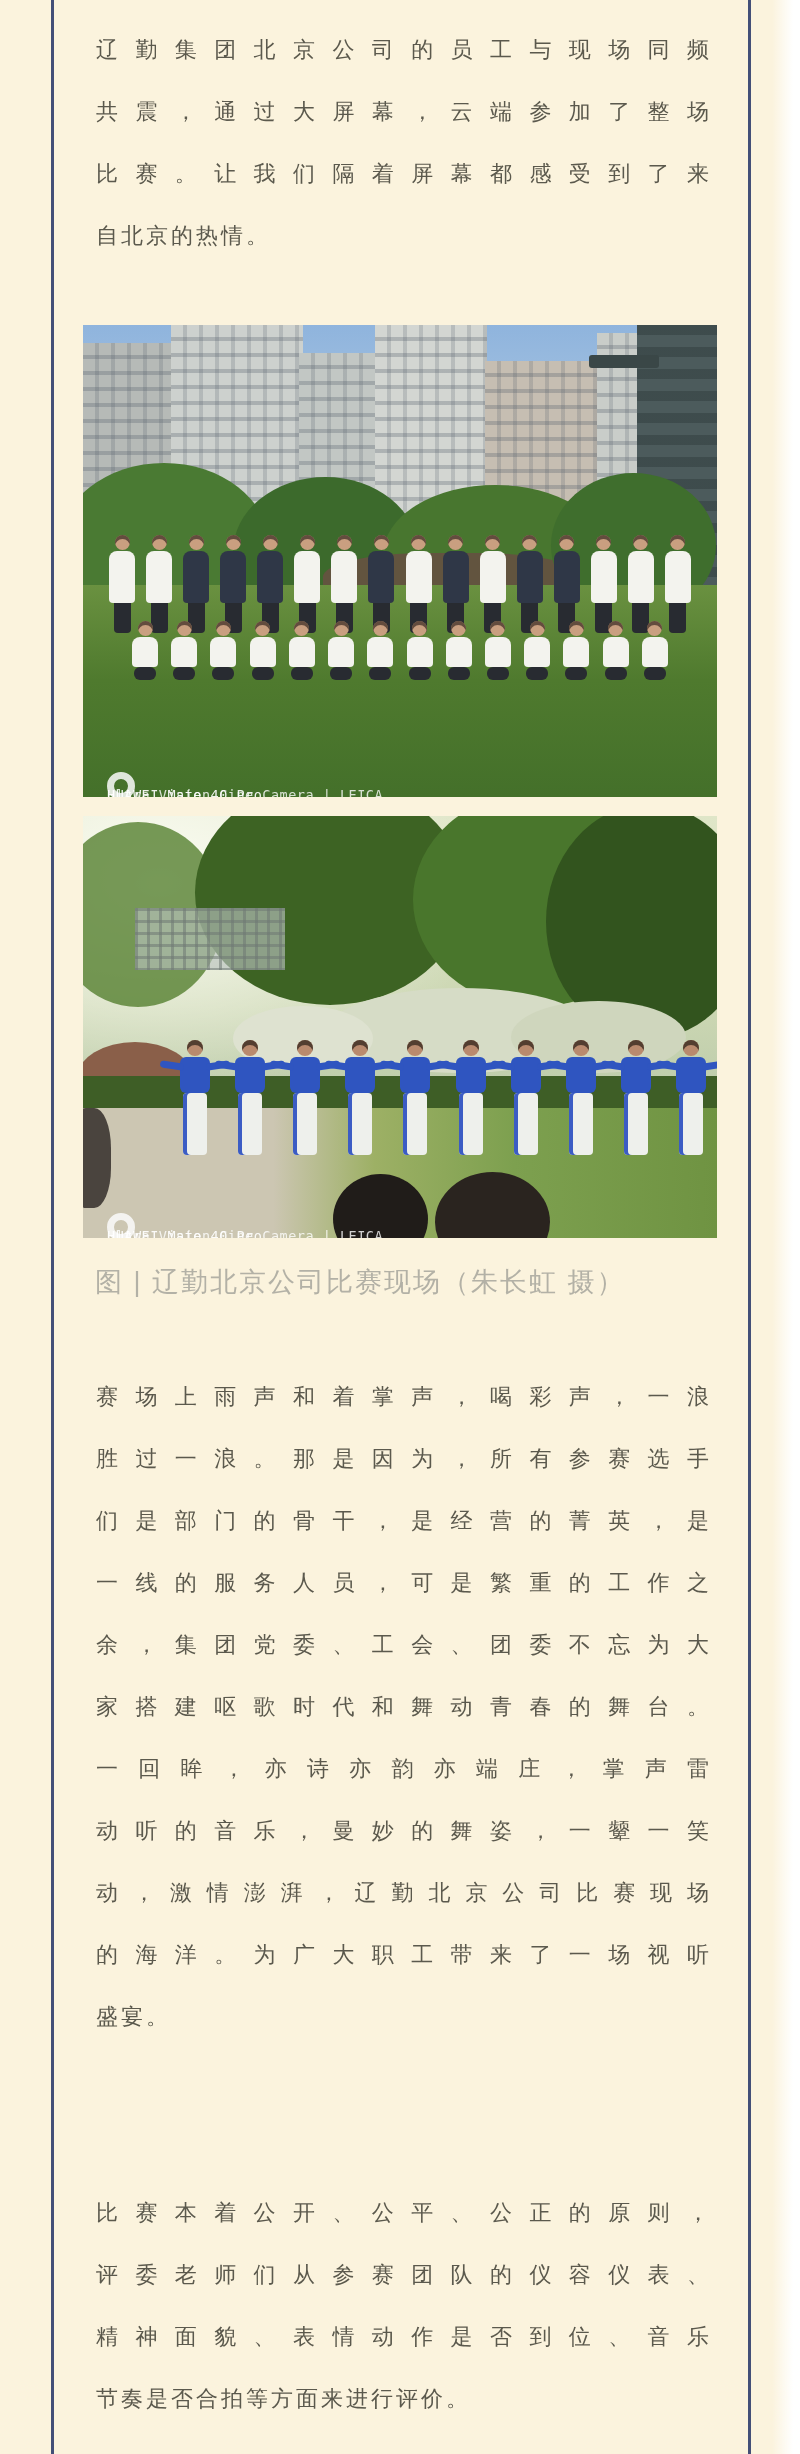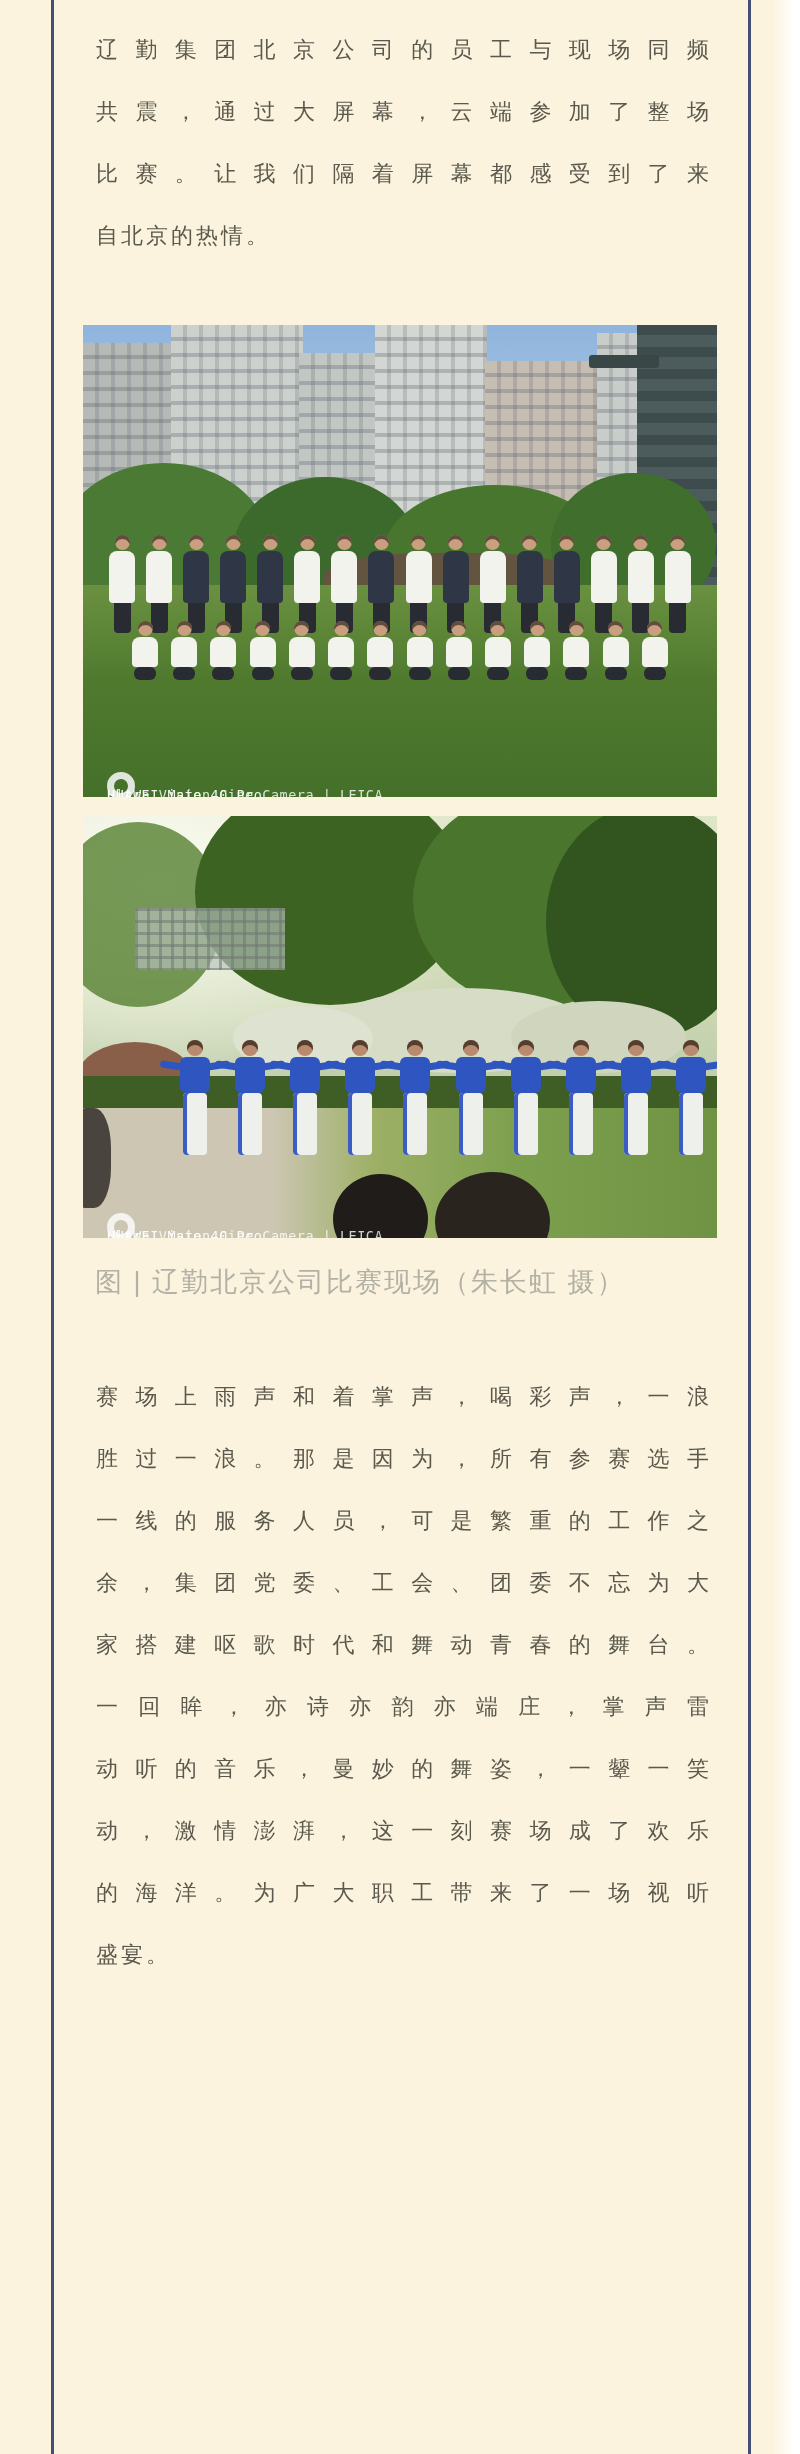--- a/index.html
+++ b/index.html
@@ -404,23 +404,30 @@
         <div class="l2">Ultra Vision Cine Camera | LEICA</div>
       </div>
     </div>
   </div>
 
   <div class="caption">图 | 辽勤北京公司比赛现场（朱长虹 摄）</div>
 
   <div class="para" id="para2">
       <div class="line">赛场上雨声和着掌声，喝彩声，一浪</div>
       <div class="line">胜过一浪。那是因为，所有参赛选手</div>
+      <div class="line">们是部门的骨干，是经营的菁英，是</div>
       <div class="line">一线的服务人员，可是繁重的工作之</div>
       <div class="line">余，集团党委、工会、团委不忘为大</div>
       <div class="line">家搭建呕歌时代和舞动青春的舞台。</div>
       <div class="line">一回眸，亦诗亦韵亦端庄，掌声雷</div>
       <div class="line">动听的音乐，曼妙的舞姿，一颦一笑</div>
-      <div class="line">动，激情澎湃，这一刻赛场成了欢乐</div>
+      <div class="line">动，激情澎湃，辽勤北京公司比赛现场</div>
       <div class="line">的海洋。为广大职工带来了一场视听</div>
       <div class="line">盛宴。</div>
     </div>
 
+  <div class="para" id="para3">
+      <div class="line">比赛本着公开、公平、公正的原则，</div>
+      <div class="line">评委老师们从参赛团队的仪容仪表、</div>
+      <div class="line">精神面貌、表情动作是否到位、音乐</div>
+      <div class="line">节奏是否合拍等方面来进行评价。</div>
+    </div>
 </div>
 
 </body></html>

